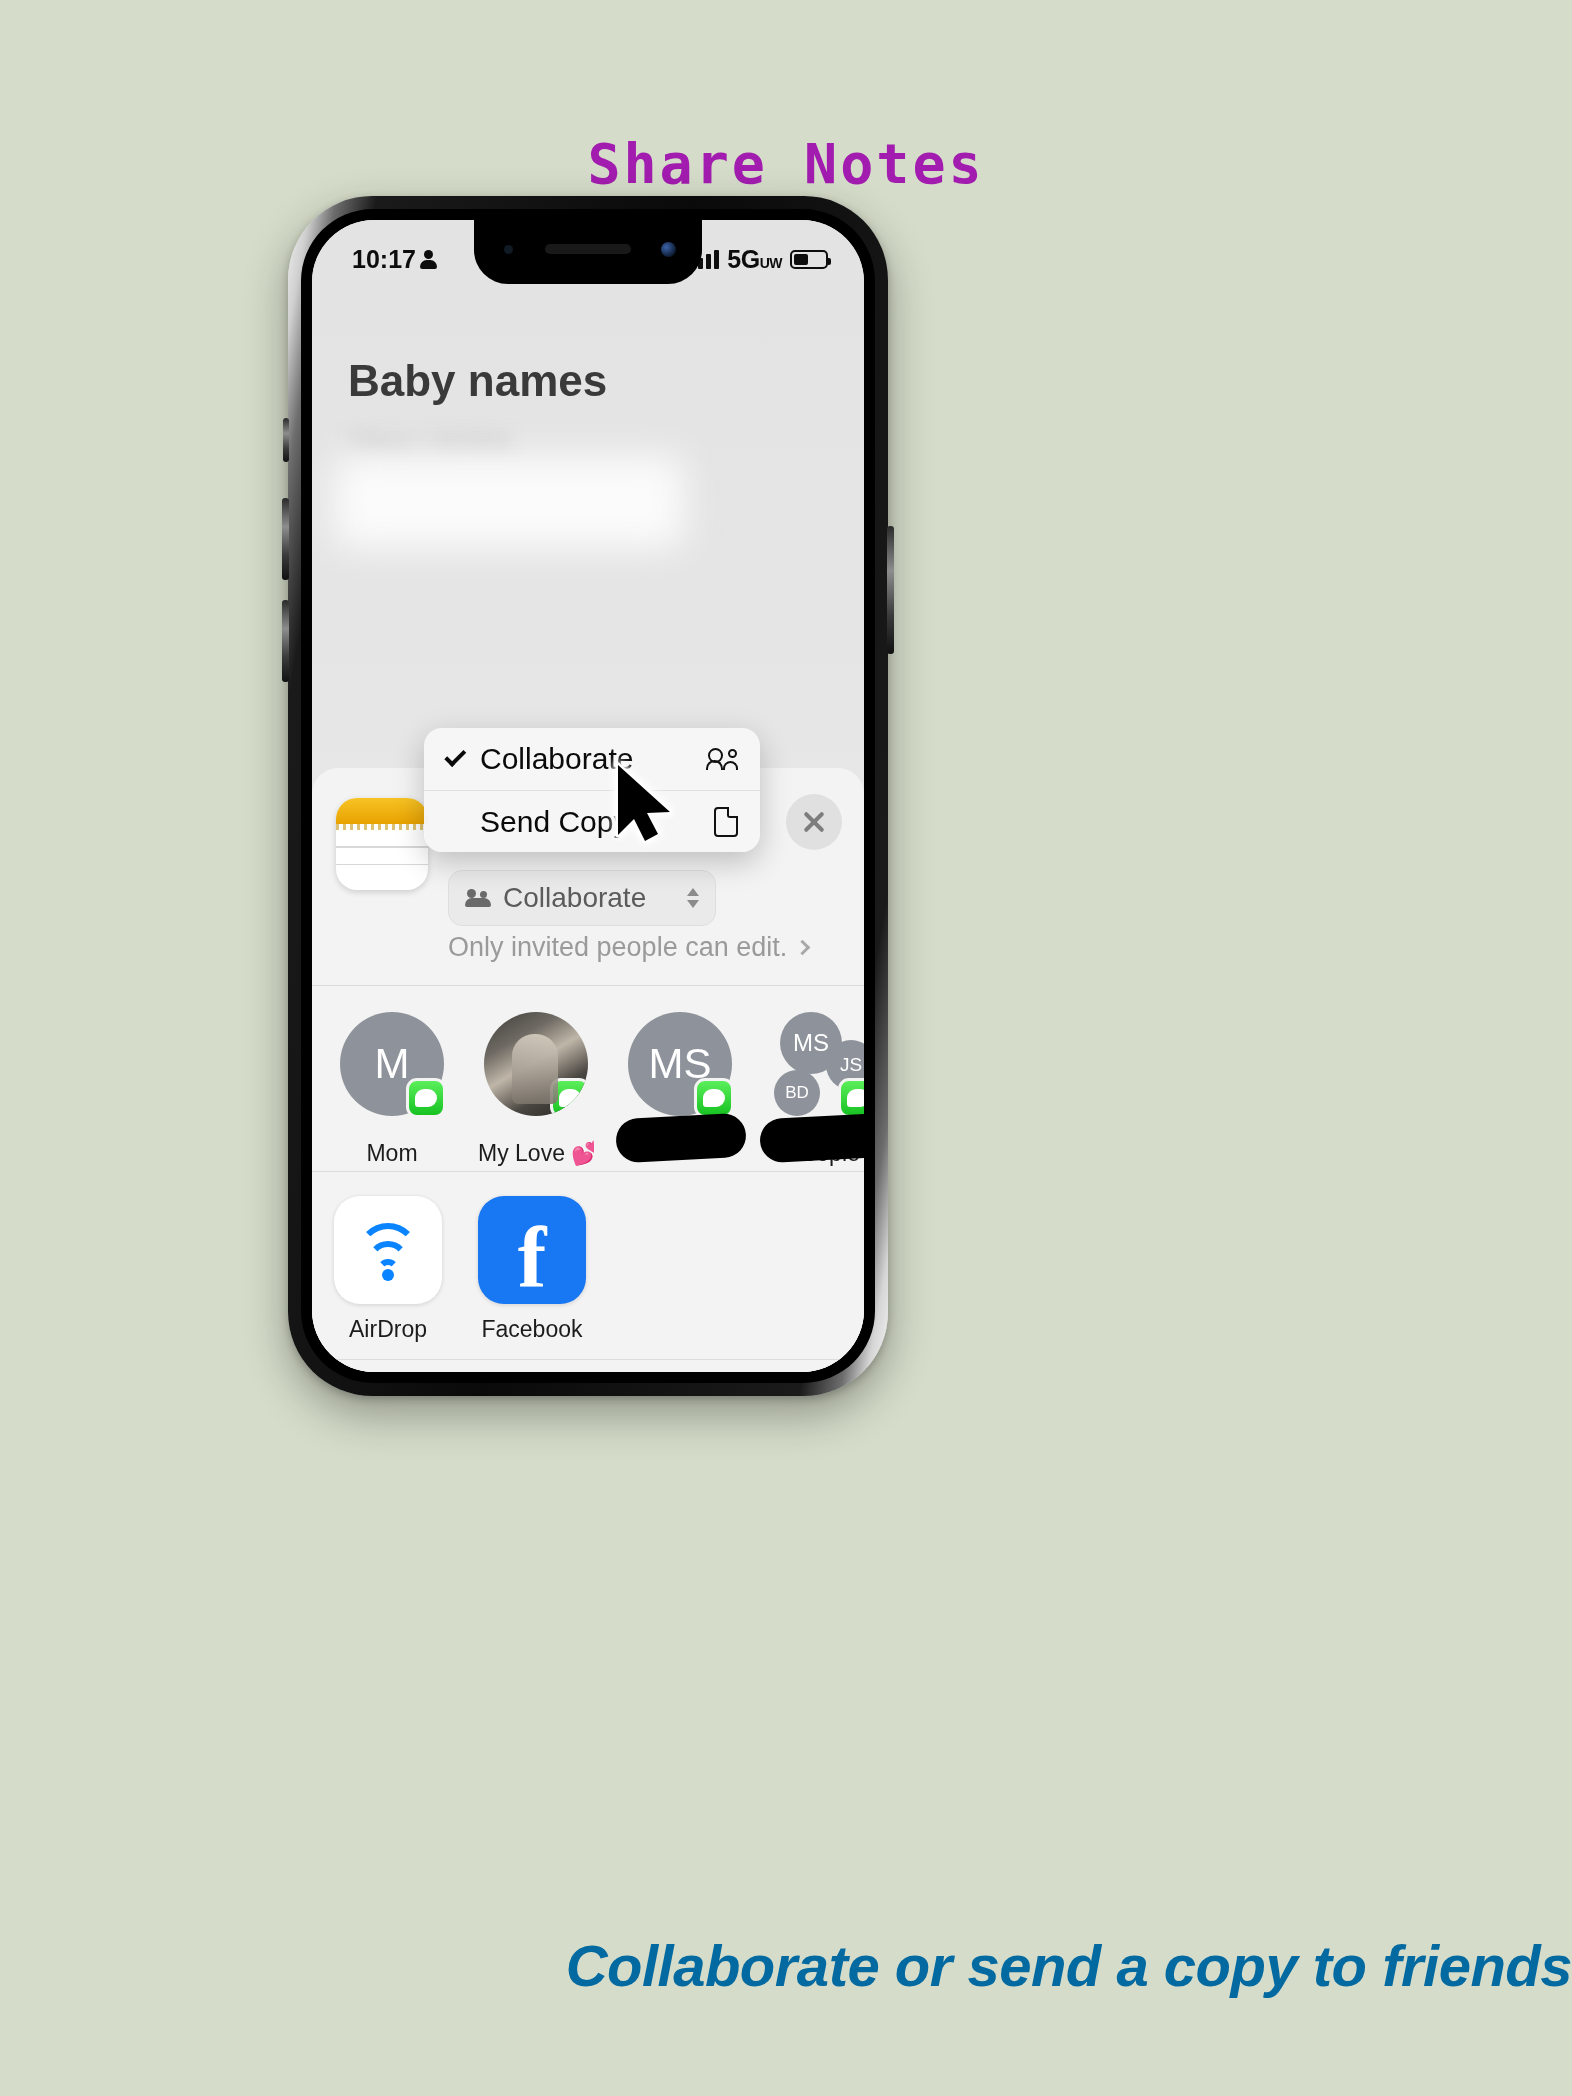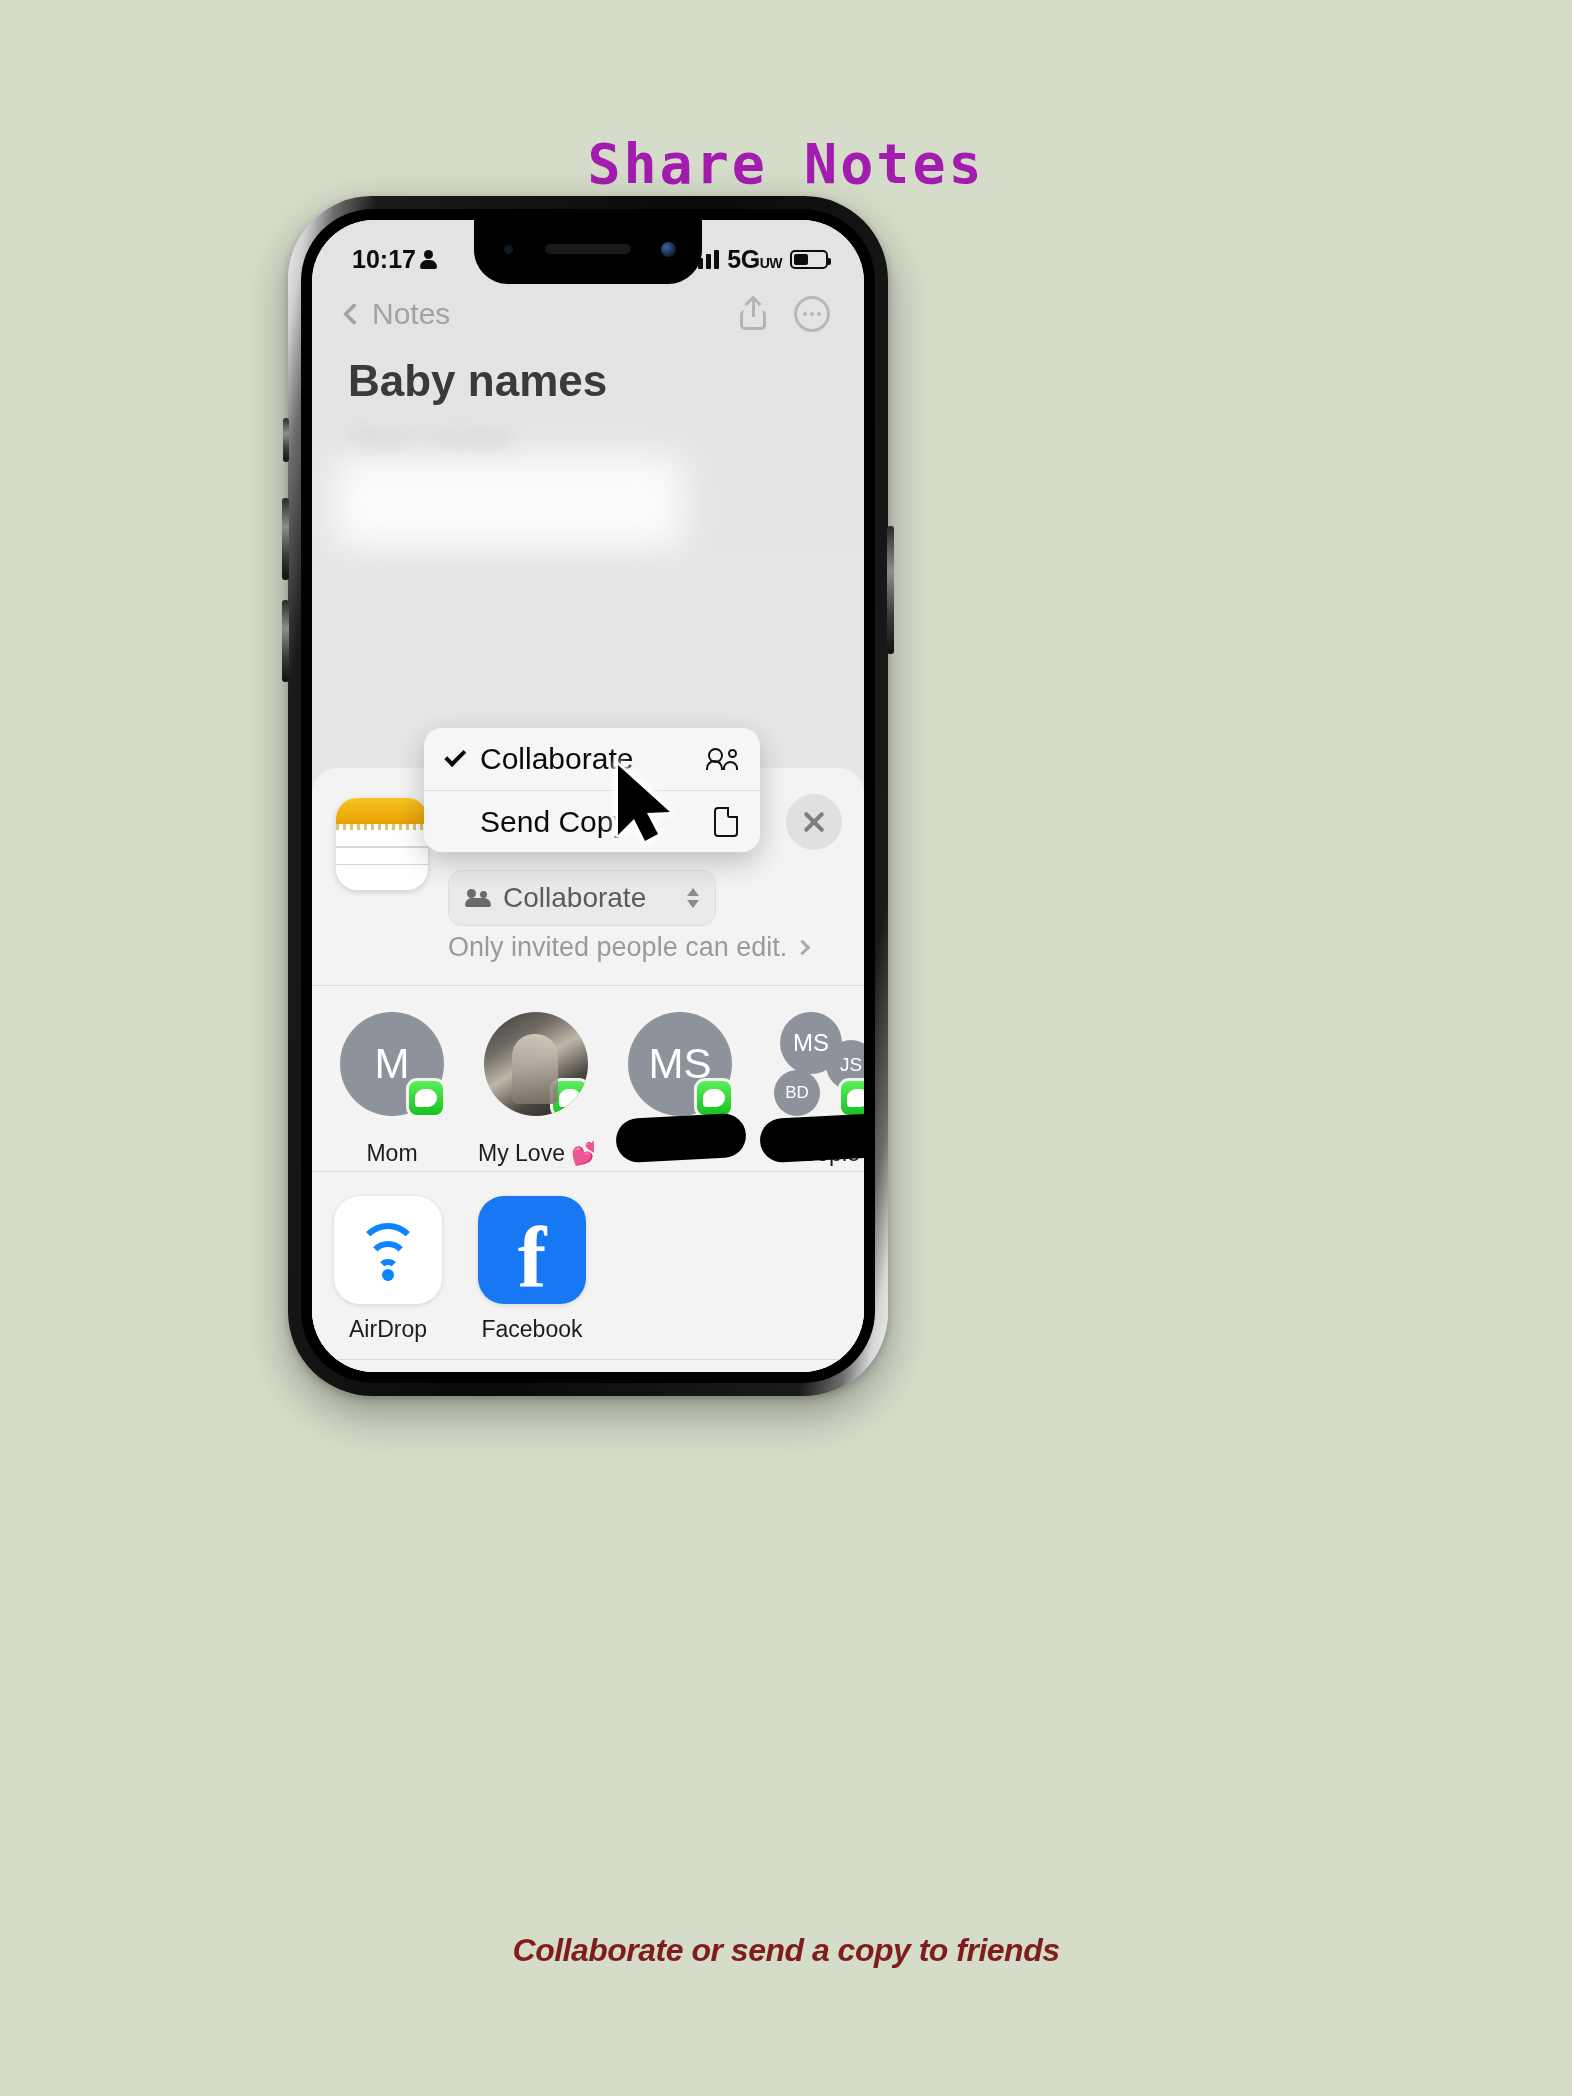--- a/index.html
+++ b/index.html
@@ -26,26 +26,26 @@
     letter-spacing: 3px;
     color: #a21caf;
   }
 
   
   .caption {
     position: absolute;
     top: 1932px;
     left: 0;
     width: 100%;
-    text-align: center;
+    text-align: right;
     font-family: "Liberation Sans", sans-serif;
-    font-size: 32px;
+    font-size: 58px;
     font-style: italic;
     font-weight: 700;
-    color: #7f1d1d;
+    color: #0369a1;
     letter-spacing: -0.5px;
   }
 
   
   .phone {
     position: absolute;
     left: 288px;
     top: 196px;
     width: 600px;
     height: 1200px;
@@ -519,37 +519,20 @@
               <i></i>
           </span>
           <span class="netlabel"><span>5G</span><sub>UW</sub></span>
           <span class="battery">
               <b></b>
             </span>
         </div>
       </div>
 
       <div class="notepage">
-        <div class="navrow">
-          <div class="backbtn">
-            <span class="chev-left"></span>
-            <span>Notes</span>
-          </div>
-          <div class="nav-actions">
-            <div class="share-icon">
-              <div class="box"></div>
-                <div class="arrow"></div>
-            </div>
-            <div class="more-icon">
-              <i></i>
-                <i></i>
-                <i></i>
-            </div>
-          </div>
-        </div>
 
         <div class="note-title">Baby names</div>
         <div class="note-body">Yara
 I
 Amira</div>
         <div class="note-fade"></div>
       </div>
 
       <div class="sheet">
 

